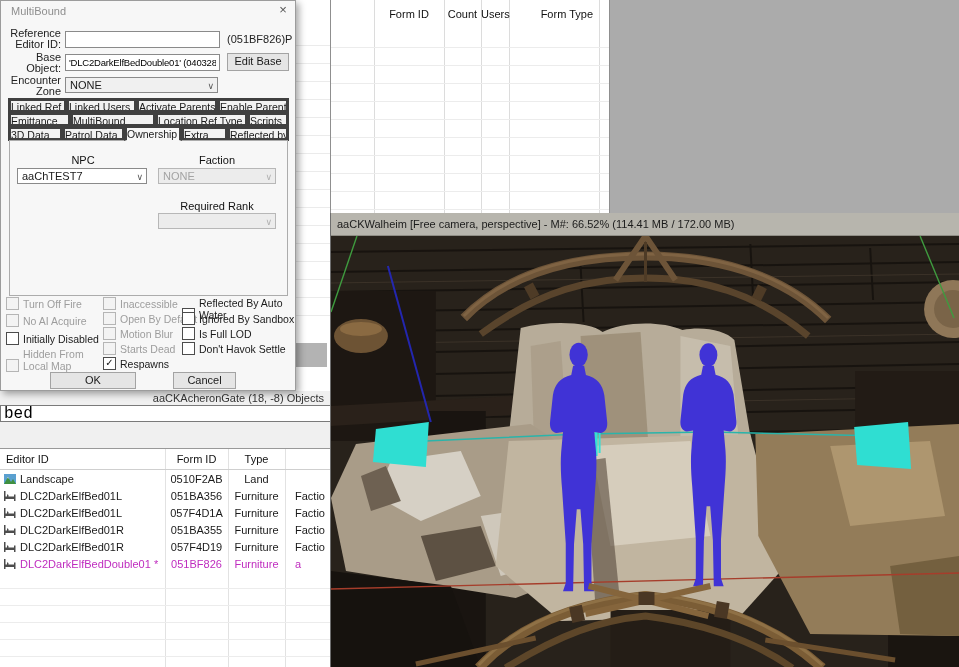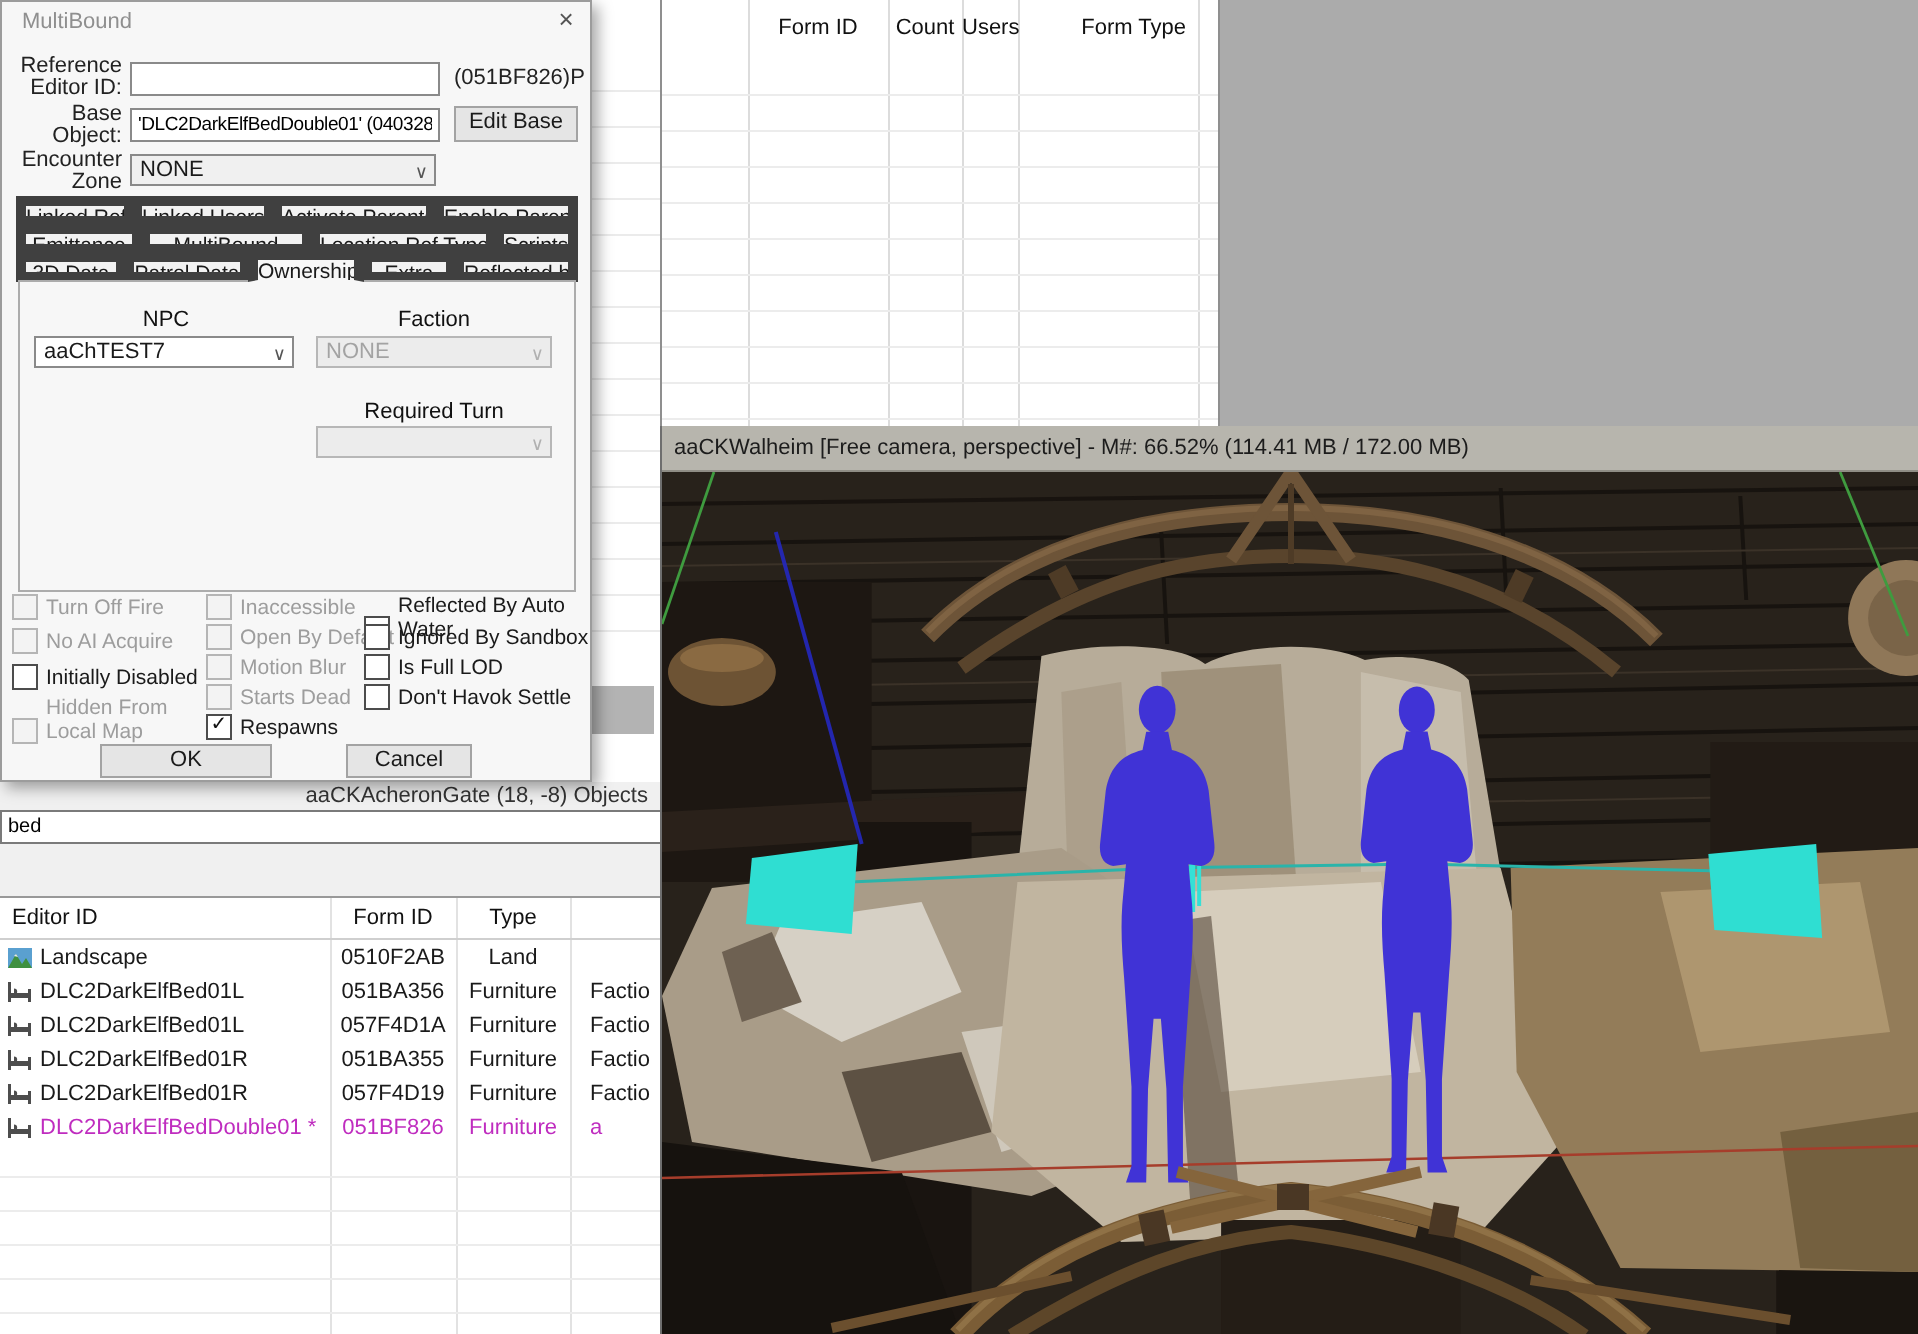--- a/index.html
+++ b/index.html
@@ -21,21 +21,21 @@
       border-left:1px solid #8f8f8f;border-right:1px solid #8f8f8f}
   #use-report .vline{position:absolute;top:0;bottom:0;width:1px;background:#dcdcdc}
   #use-report .hrows{position:absolute;left:0;top:30px;right:0;height:185px;
       background:repeating-linear-gradient(to bottom,transparent 0 17px,#ececec 17px 18px)}
   #use-report .hdr{position:absolute;top:8px;font-size:11px;color:#111;text-align:center}
 
   
   #status-line{left:0;top:391px;width:330px;height:13px;text-align:right;padding:1px 6px 0 16px;
       box-sizing:border-box;color:#333}
   #filter-input{left:0;top:405px;width:327px;height:15px;border:1px solid #7a7a7a;background:#fff;
-      font-family:Liberation Sans, sans-serif;font-size:10px;padding:0 3px}
+      font-family:Liberation Mono, monospace;font-size:16px;padding:0 3px}
 
   
   #object-table{left:0;top:448px;width:330px;height:219px;background:#fff;border-top:1px solid #999}
   #object-table .vline{position:absolute;top:0;bottom:0;width:1px;background:#e2e2e2}
   #object-table .thead{position:relative;height:20px;border-bottom:1px solid #cfcfcf}
   #object-table .thead span{position:absolute;top:4px;color:#111}
   .orow{display:flex;align-items:center;height:17px;white-space:nowrap}
   .ocell{overflow:hidden}
   .c1{width:165px;display:flex;align-items:center}
   .c2{width:63px;text-align:center}
@@ -66,21 +66,21 @@
       font-size:11px;line-height:15px;cursor:default}
   .dd{position:absolute;border:1px solid #8a8a8a;background:#fff;height:16px;box-sizing:border-box;
       line-height:14px;padding:0 16px 0 4px;white-space:nowrap;overflow:hidden}
   .dd .chev{position:absolute;right:3px;top:1px;font-size:9px;color:#555}
   .dd.gray{background:#f0f0f0}
   .dd.disabled{background:#ececec;color:#a3a3a3;border-color:#b7b7b7}
   .dd.disabled .chev{color:#b0b0b0}
 
   #tabs{left:8px;top:98px;width:280px}
   .tabrow{display:flex;height:14px}
-  .tab{border:5px solid #404040;margin:-1px 0 0 -1px;background:#f2f2f2;text-align:center;
+  .tab{border:3px solid #404040;margin:-1px 0 0 -1px;background:#f2f2f2;
        font-size:10.5px;line-height:13px;white-space:nowrap;overflow:hidden;box-sizing:border-box}
   .tab.active{position:relative;background:#f7f7f7;border-bottom:1px solid #f7f7f7;z-index:3;
        height:16px;top:-1px}
   #tab-panel{left:8px;top:139px;width:279px;height:156px;border:1px solid #acacac;background:#f7f7f7;box-sizing:border-box}
 
   .grplabel{position:absolute;text-align:center;color:#111}
   .cb-item{position:absolute;display:flex;align-items:flex-end;gap:4px;font-size:10.5px;line-height:12px}
   .cb{flex:0 0 auto;width:11px;height:11px;border:1px solid #4c4c4c;background:#fff;font-size:10px;
       line-height:10px;text-align:center;color:#111;margin-top:0}
   .cb-item.disabled .cb{border-color:#b5b5b5;background:#f3f3f3}
@@ -353,21 +353,21 @@
     <span class="dd-val">aaChTEST7</span>
     <span class="chev">∨</span>
   </div>
 
   <div class="grplabel" style="left:155px;top:153px;width:122px">Faction</div>
   <div class="dd disabled" style="left:157px;top:167px;width:118px">
     <span class="dd-val">NONE</span>
     <span class="chev">∨</span>
   </div>
 
-  <div class="grplabel" style="left:155px;top:199px;width:122px">Required Turn</div>
+  <div class="grplabel" style="left:155px;top:199px;width:122px">Required Rank</div>
   <div class="dd disabled" style="left:157px;top:212px;width:118px">
     <span class="dd-val"></span>
     <span class="chev">∨</span>
   </div>
 
   <div class="cb-item disabled" style="left:5px;top:296px">
     <span class="cb"></span>
     <span class="cb-label">Turn Off Fire</span>
   </div>
   <div class="cb-item disabled" style="left:5px;top:313px">

